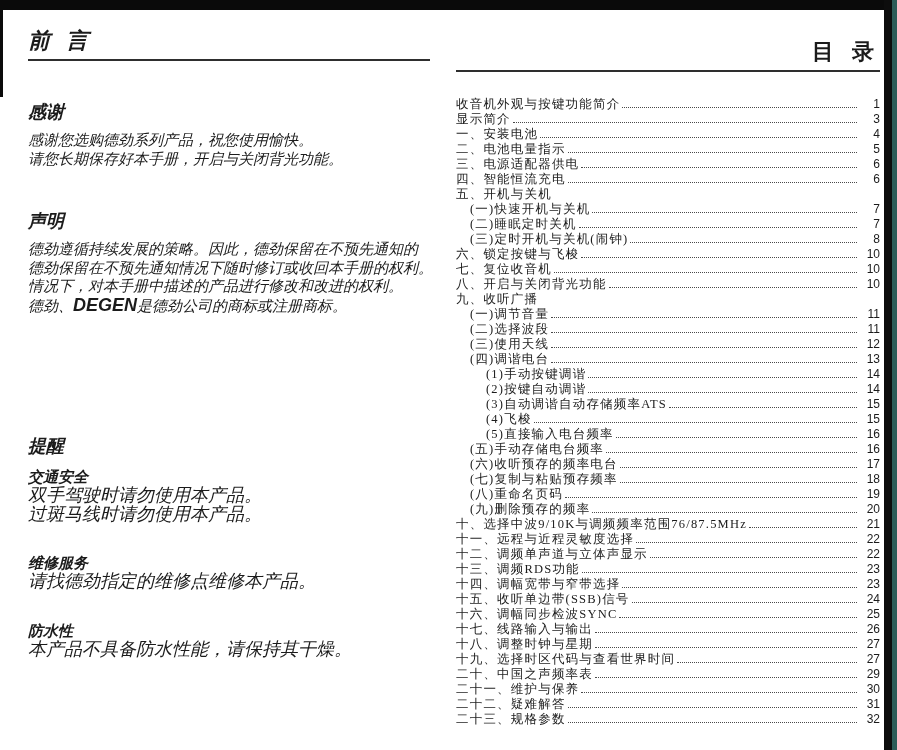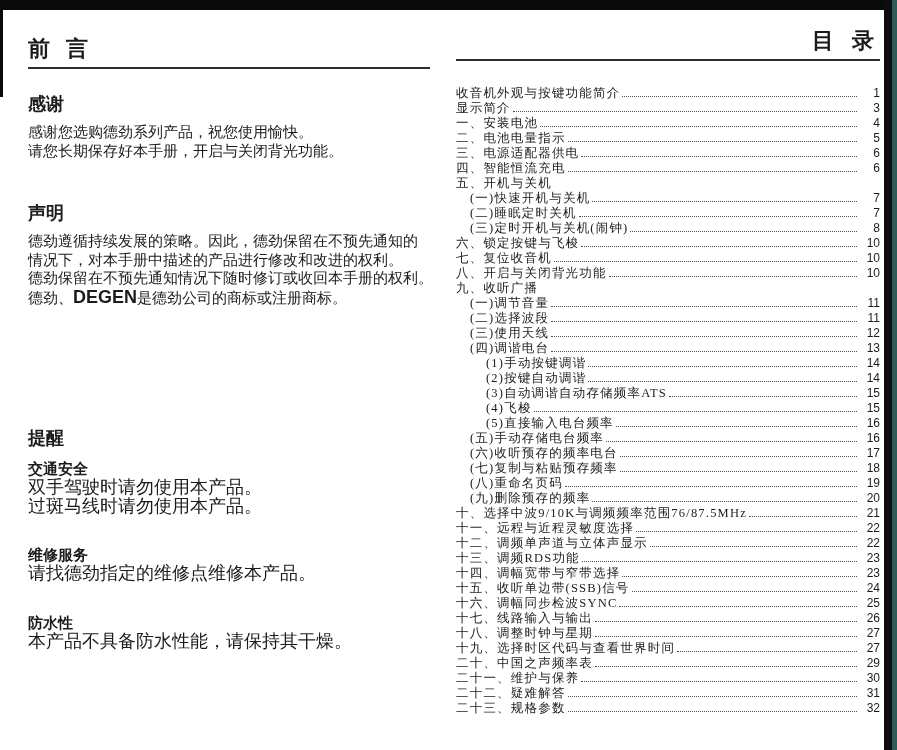--- a/index.html
+++ b/index.html
@@ -8,35 +8,35 @@
     background:#ffffff;color:#1b1b1b;
     font-family:"Liberation Serif", serif;
   }
   
   .top-bar{position:absolute;top:0;left:0;width:892px;height:10px;background:#0a0a0a;}
   .left-bar{position:absolute;top:0;left:0;width:3px;height:97px;background:#0a0a0a;}
   .right-black-bar{position:absolute;top:0;right:5px;width:8px;height:750px;background:#0d0d0d;}
   .right-teal-strip{position:absolute;top:0;right:0;width:5px;height:750px;background:#2d5c58;}
 
   
-  .col-left{position:absolute;left:28px;top:34px;width:402px;}
-  .col-right{position:absolute;left:456px;top:26px;width:424px;}
+  .col-left{position:absolute;left:28px;top:26px;width:402px;font-style:italic;}
+  .col-right{position:absolute;left:456px;top:37px;width:424px;}
 
   .page-title{
     font-family:"Liberation Sans", sans-serif;font-weight:bold;
     font-size:22px;line-height:30px;letter-spacing:5px;margin:0;
   }
   .page-title.right{text-align:right;letter-spacing:6px;}
   .title-rule{height:2px;background:#2e2e2e;margin-top:3px;}
 
   .sec-heading{
     font-family:"Liberation Sans", sans-serif;font-weight:bold;
     font-size:18px;line-height:22px;margin:0;
   }
-  .mt-first{margin-top:24px;}
+  .mt-first{margin-top:40px;}
   .mt-statement{margin-top:42px;}
   .mt-remind{margin-top:120px;}
 
   .para{margin-top:8px;font-size:15px;line-height:18.5px;}
   .para.gap{margin-top:16px;}
   .line{white-space:nowrap;}
   .b{font-family:"Liberation Sans", sans-serif;font-weight:bold;font-size:18px;}
 
   .sub-block{margin-top:10px;}
   .sub-block.gap{margin-top:30px;}
@@ -71,22 +71,22 @@
 
   <h2 class="sec-heading mt-first">感谢</h2>
   <div class="para">
     <div class="line">感谢您选购德劲系列产品，祝您使用愉快。</div>
     <div class="line">请您长期保存好本手册，开启与关闭背光功能。</div>
   </div>
 
   <h2 class="sec-heading mt-statement">声明</h2>
   <div class="para">
     <div class="line">德劲遵循持续发展的策略。因此，德劲保留在不预先通知的</div>
+    <div class="line">德劲保留在不预先通知情况下随时修订或收回本手册的权利。</div>
     <div class="line">情况下，对本手册中描述的产品进行修改和改进的权利。</div>
-    <div class="line">德劲保留在不预先通知情况下随时修订或收回本手册的权利。</div>
     <div class="line"><span>德劲、</span><span class="b">DEGEN</span><span>是德劲公司的商标或注册商标。</span></div>
   </div>
 
   <h2 class="sec-heading mt-remind">提醒</h2>
   <div class="sub-block">
     <h3 class="sub-heading">交通安全</h3>
     <div class="sub-line">双手驾驶时请勿使用本产品。</div>
     <div class="sub-line">过斑马线时请勿使用本产品。</div>
   </div>
   <div class="sub-block gap">

